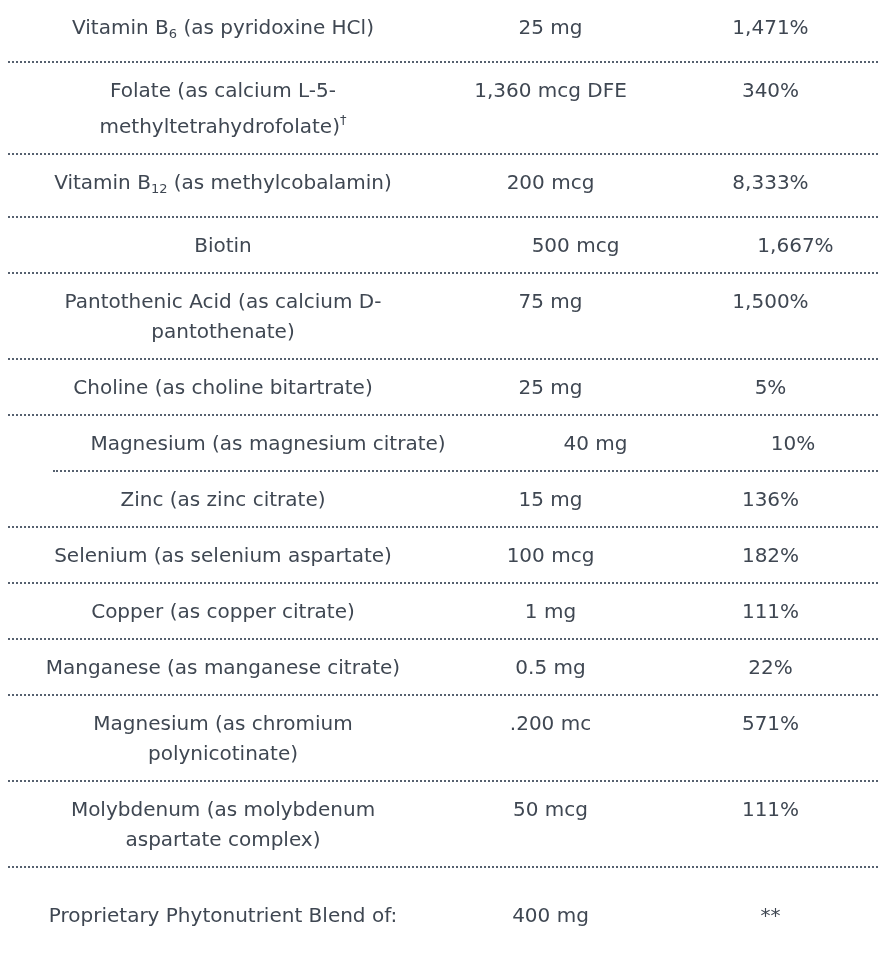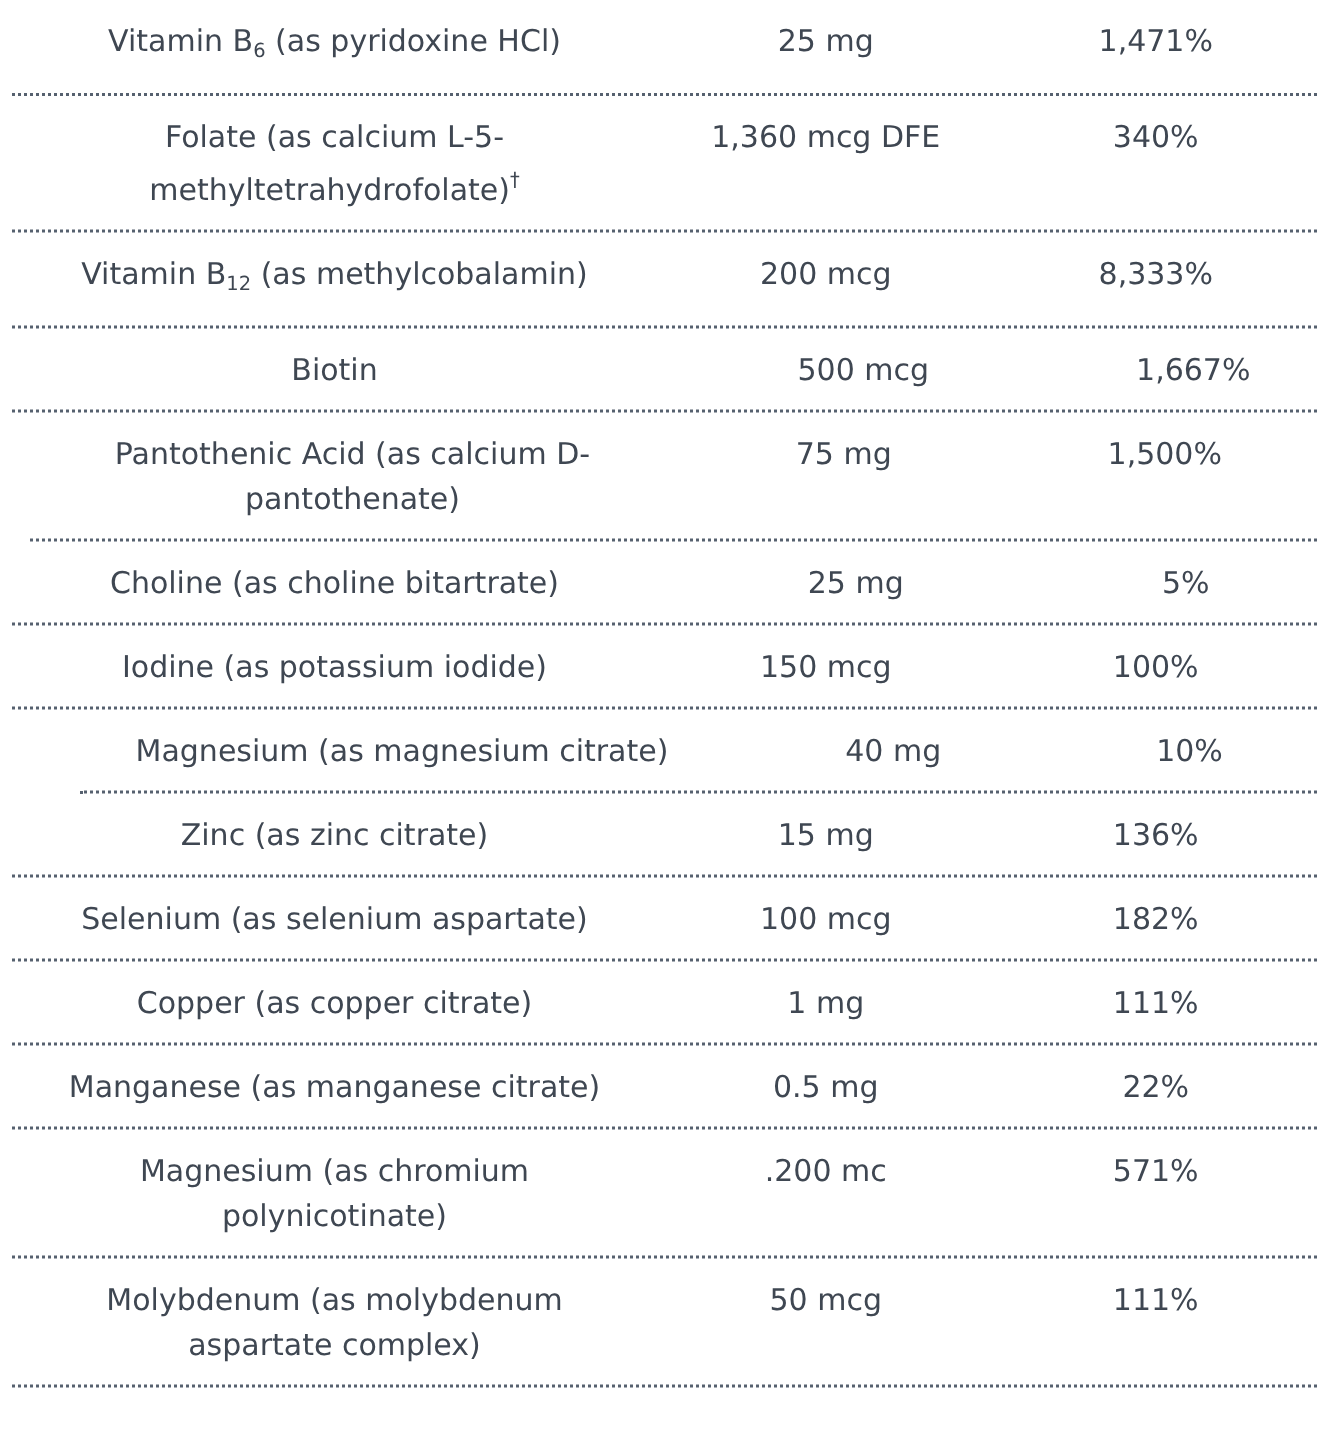--- a/index.html
+++ b/index.html
@@ -69,34 +69,29 @@
     <div class="row" style="border-bottom-color: rgb(86, 97, 111);">
       <div class="cell name"><span>Vitamin B</span><span class="sub">12</span><span> (as methylcobalamin)</span></div>
       <div class="cell amount">200 mcg</div>
       <div class="cell dv">8,333%</div>
     </div>
     <div class="row" style="border-bottom-color: rgb(86, 97, 111); gap: 25px;">
       <div class="cell name"><span>Biotin</span></div>
       <div class="cell amount">500 mcg</div>
       <div class="cell dv">1,667%</div>
     </div>
-    <div class="row" style="border-bottom-color: rgb(86, 97, 111); margin-left: 12px;">
+    <div class="row" style="border-bottom-color: rgb(86, 97, 111);">
       <div class="cell name"><span>Pantothenic Acid (as calcium D-</span><br><span>pantothenate)</span></div>
       <div class="cell amount">75 mg</div>
       <div class="cell dv">1,500%</div>
     </div>
-    <div class="row" style="border-bottom-color: rgb(86, 97, 111); gap: 20px;">
+    <div class="row" style="border-bottom-color: rgb(86, 97, 111);">
       <div class="cell name"><span>Choline (as choline bitartrate)</span></div>
       <div class="cell amount">25 mg</div>
       <div class="cell dv">5%</div>
-    </div>
-    <div class="row" style="border-bottom-color: rgb(86, 97, 111);">
-      <div class="cell name"><span>Iodine (as potassium iodide)</span></div>
-      <div class="cell amount">150 mcg</div>
-      <div class="cell dv">100%</div>
     </div>
     <div class="row" style="border-bottom-color: rgb(86, 97, 111); margin-left: 45px;">
       <div class="cell name"><span>Magnesium (as magnesium citrate)</span></div>
       <div class="cell amount">40 mg</div>
       <div class="cell dv">10%</div>
     </div>
     <div class="row" style="border-bottom-color: rgb(86, 97, 111);">
       <div class="cell name"><span>Zinc (as zinc citrate)</span></div>
       <div class="cell amount">15 mg</div>
       <div class="cell dv">136%</div>

